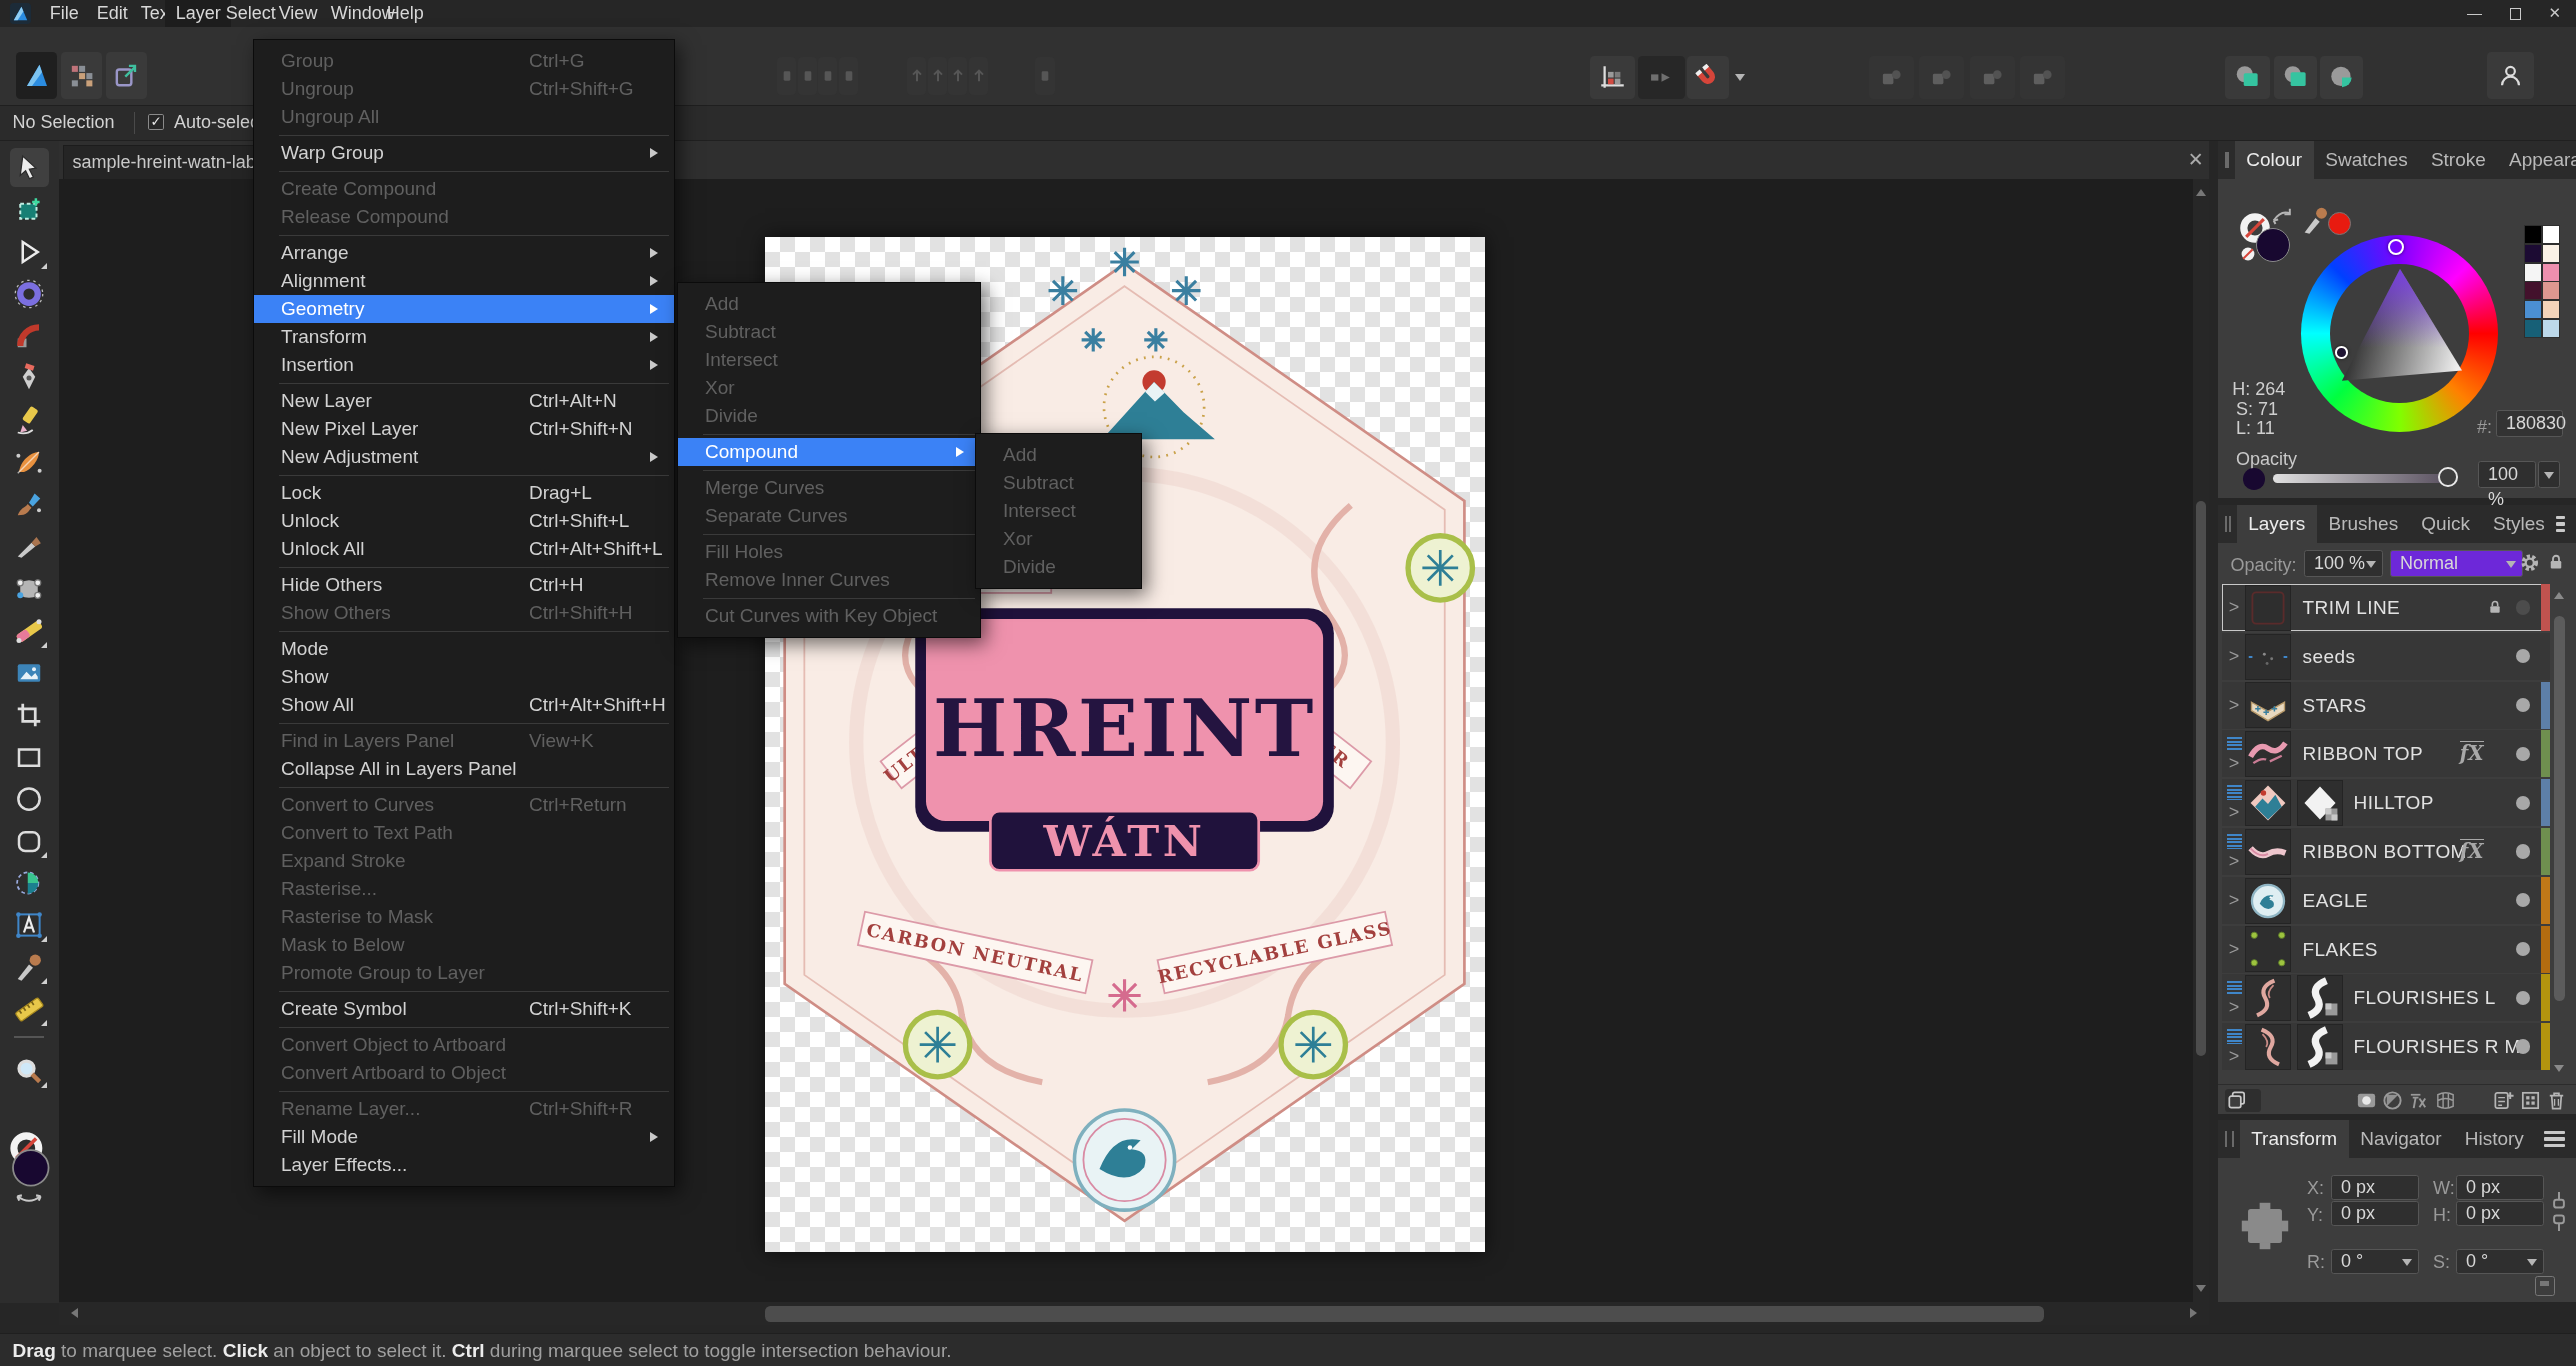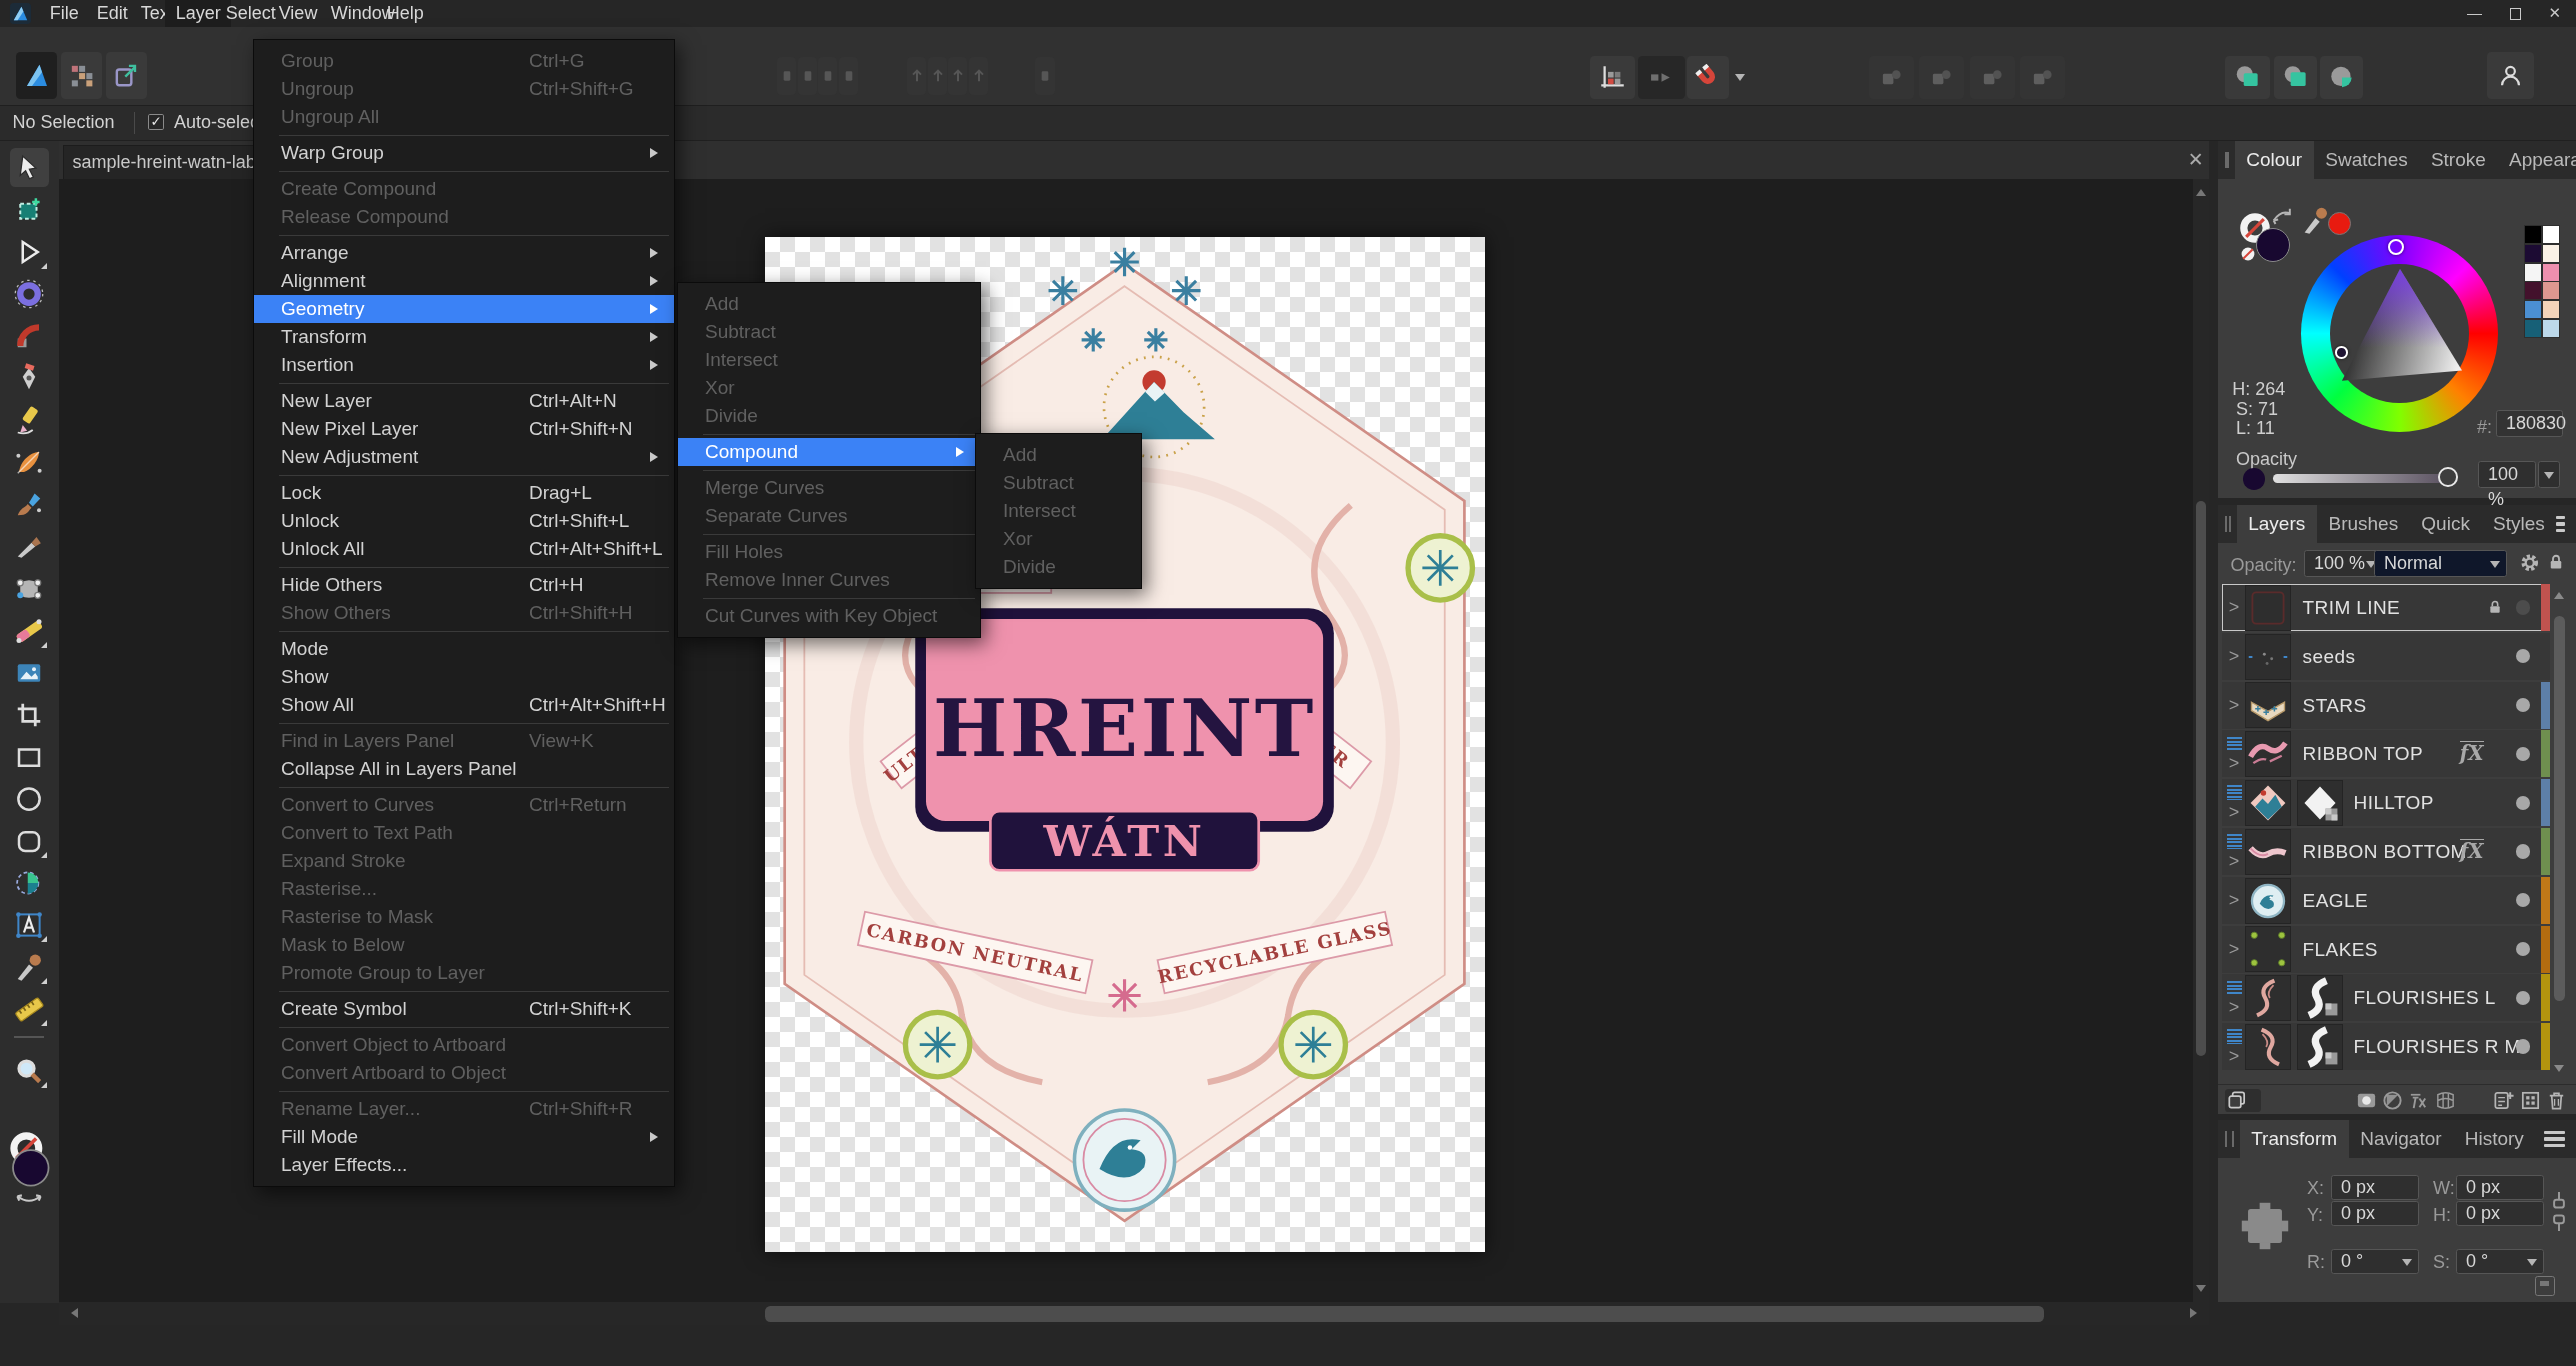--- a/index.html
+++ b/index.html
@@ -615,21 +615,21 @@
         <span class="ptab">Quick FX</span>
         <span class="ptab">Styles</span>
         <span class="burger">
           <i></i>
           <i></i>
           <i></i>
         </span>
       </div>
     <span class="plabel" style="left:12.5px;top:50px">Opacity:</span>
     <span class="ibox" style="left:86px;top:45px;width:79px;height:27px;line-height:25px;background:#2f2f2f"><span>100 %</span><span class="chev"></span></span>
-    <span class="ibox" style="left:156px;top:45px;width:133px;height:27px;line-height:25px;background:#0f172a"><span>Normal</span><span class="chev"></span></span>
+    <span class="ibox" style="left:172px;top:45px;width:133px;height:27px;line-height:25px;background:#6d28d9"><span>Normal</span><span class="chev"></span></span>
     <span class="abs" style="left:301px;top:47px;width:21.5px;height:21.5px"><svg viewBox="0 0 24 24" width="21.5" height="21.5">
           <circle cx="12" cy="12" r="7" fill="none" stroke="#b5b5b5" stroke-width="4.5" stroke-dasharray="3.4 2.4"></circle>
           <circle cx="12" cy="12" r="4.5" fill="none" stroke="#b5b5b5" stroke-width="2.5"></circle>
         </svg></span>
     <span class="abs" style="left:329px;top:46px;width:18px;height:21.5px"><svg viewBox="0 0 24 24" width="18" height="21.5">
           <rect x="5" y="11" width="14" height="10" rx="1.5" fill="#b5b5b5"></rect>
           <path d="M8 11V8a4 4 0 0 1 8 0v3" fill="none" stroke="#b5b5b5" stroke-width="2.4"></path>
         </svg></span>
     <div class="lrows" id="layer-rows">
         <div class="lrow sel">
@@ -846,20 +846,21 @@
     <span class="abs" style="left:333px;top:70px;width:16px;height:43px"><svg viewBox="0 0 16 44" width="16" height="43">
           <path d="M8 2v8M8 34v8" stroke="#9a9a9a" stroke-width="2"></path>
           <rect x="3" y="10" width="10" height="8" rx="2.5" fill="none" stroke="#9a9a9a" stroke-width="2"></rect>
           <rect x="3" y="26" width="10" height="8" rx="2.5" fill="none" stroke="#9a9a9a" stroke-width="2"></rect>
         </svg></span>
     <span class="abs" style="left:317px;top:156px;width:19.7px;height:19.7px;border:1.8px solid #777;border-radius:2.7px">
         <span class="abs" style="left:3.6px;top:3.6px;width:9px;height:5.4px;background:#777"></span>
       </span>
   </div>
 
+  <div class="statusbar" id="statusbar"><b>Drag</b><span> to marquee select. </span><b>Click</b><span> an object to select it. </span><b>Ctrl</b><span> during marquee select to toggle intersection behaviour.</span></div>
 
   <div class="menu" id="layer-menu" style="left:253px;top:39px;width:422px;z-index:70">
       <div class="mi dis"><span class="ml">Group</span><span class="msc">Ctrl+G</span></div>
       <div class="mi dis"><span class="ml">Ungroup</span><span class="msc">Ctrl+Shift+G</span></div>
       <div class="mi dis"><span class="ml">Ungroup All</span></div>
       <div class="msep"></div>
       <div class="mi"><span class="ml">Warp Group</span><span class="marr"></span></div>
       <div class="msep"></div>
       <div class="mi dis"><span class="ml">Create Compound</span></div>
       <div class="mi dis"><span class="ml">Release Compound</span></div>

